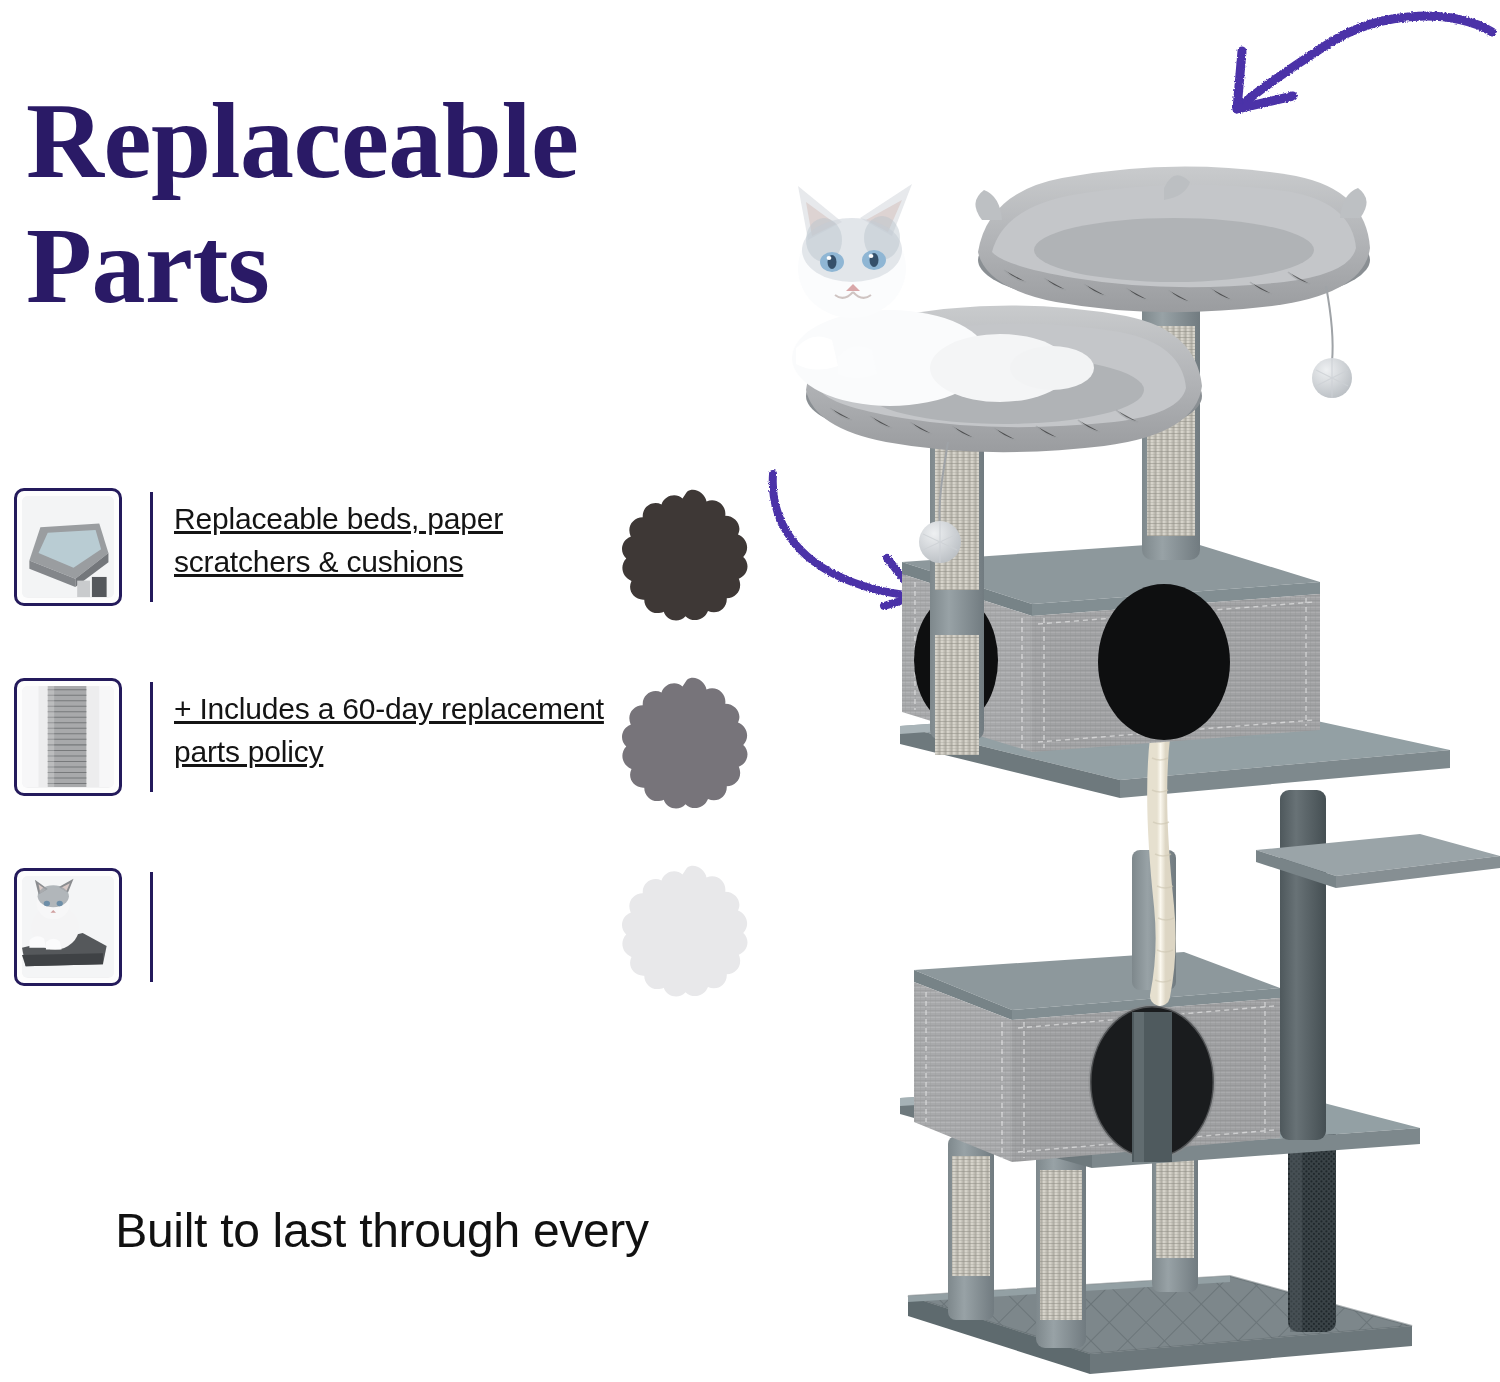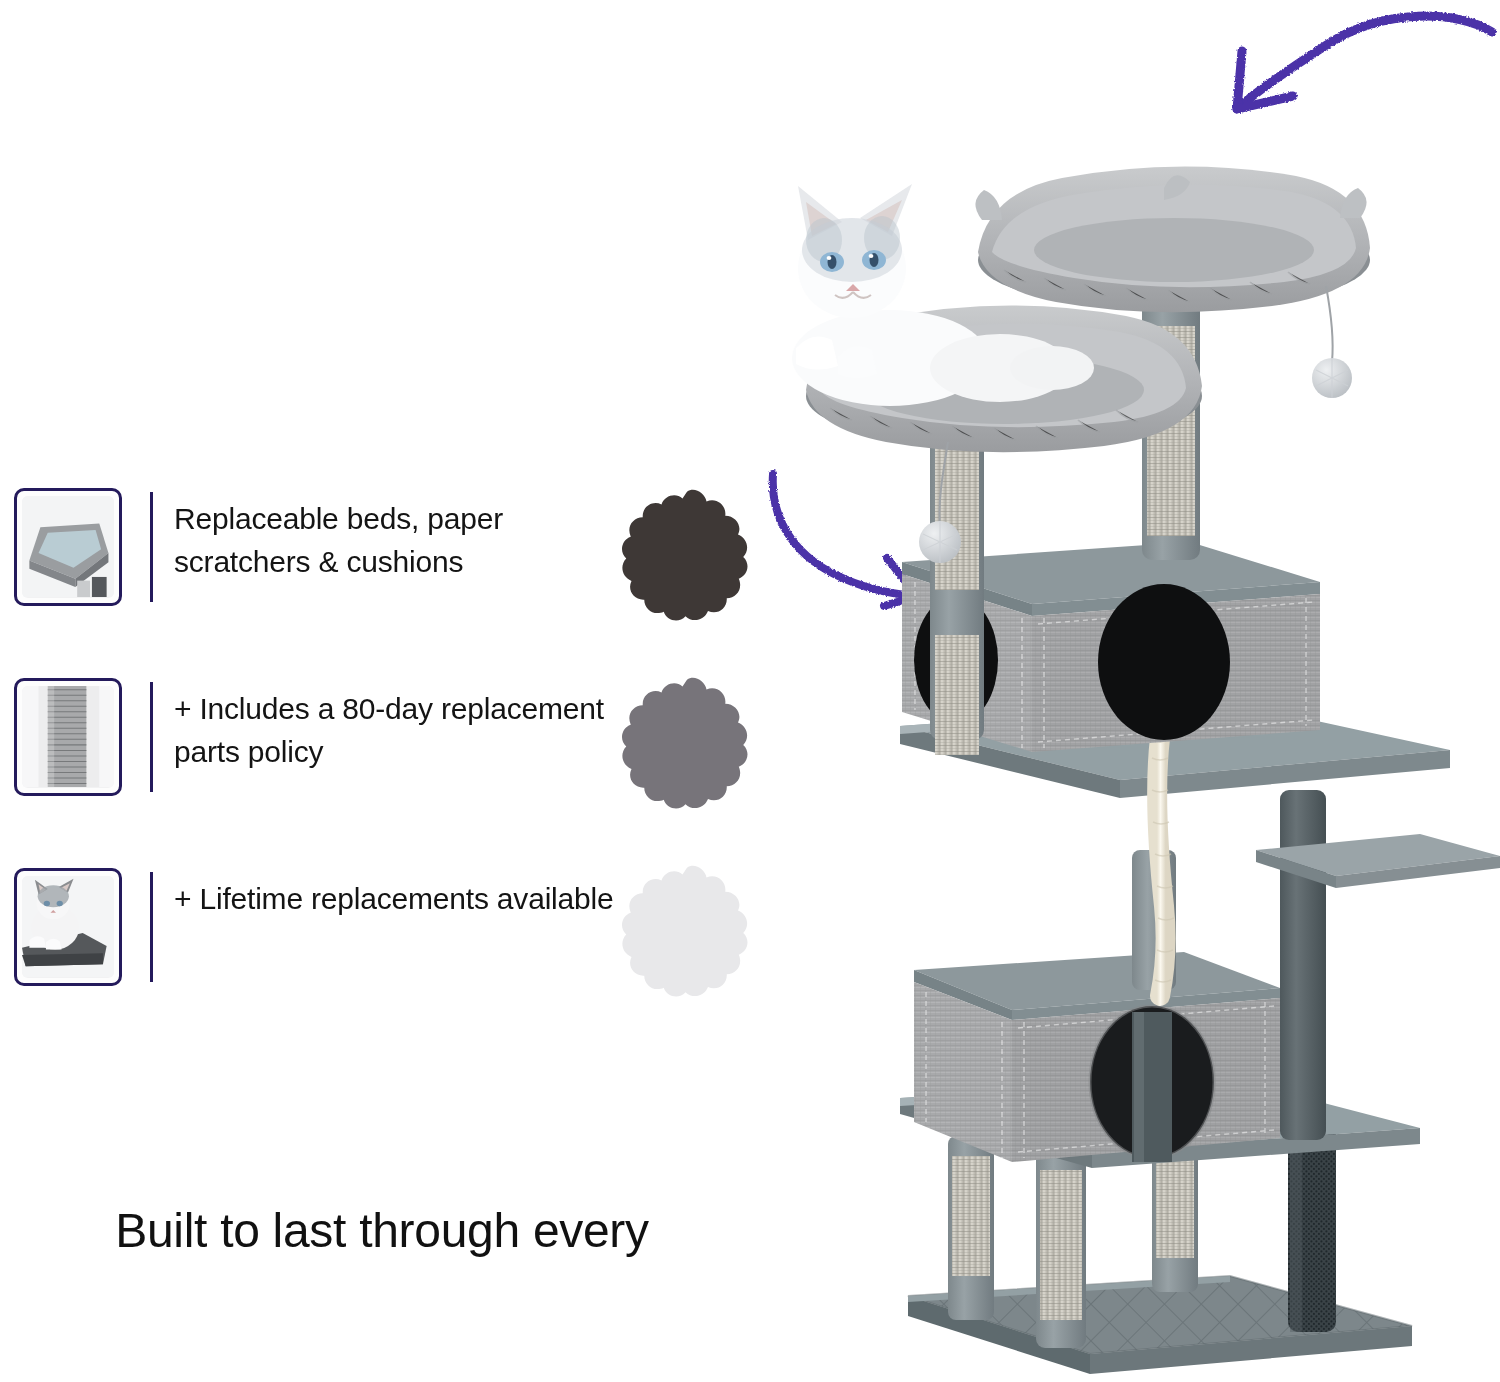--- a/index.html
+++ b/index.html
@@ -43,20 +43,21 @@
     width: 3px; height: 110px;
     background: #241A5C;
   }
   .ftext {
     position: absolute; left: 174px; top: 20px;
     width: 440px;
     font-size: 30px;
     line-height: 1.42;
     color: #141414;
     letter-spacing: -0.2px;
+    text-decoration: underline;
   }
 
   
   .blob { position: absolute; width: 150px; height: 155px; }
   .blob svg { width: 100%; height: 100%; display:block; }
 
   
   .tagline {
     position: absolute;
     left: 52px; top: 1196px;
@@ -74,20 +75,24 @@
 
   
   #product { position: absolute; left: 760px; top: 90px; width: 740px; height: 1292px; }
   #product svg { display:block; width: 100%; height: 100%; }
 </style>
 </head>
 <body>
 
 <div id="page">
 
+  <h1 class="title">
+    <span>Replaceable</span>
+    <span class="l2">Parts</span>
+  </h1>
 
   <div class="features">
 
     <div class="frow">
       <div class="thumb">
         <div class="inner">
           <svg viewBox="0 0 100 110" preserveAspectRatio="none">
             <rect width="100" height="110" fill="#f3f4f5"></rect>
             <path d="M8 70 L20 34 L84 30 L94 62 L58 90 Z" fill="#9a9da0"></path>
             <path d="M18 62 L28 40 L80 37 L86 58 L56 78 Z" fill="#b9ccd3"></path>
@@ -133,21 +138,21 @@
               <line x1="28" y1="88" x2="70" y2="88"></line>
                 <line x1="28" y1="94" x2="70" y2="94"></line>
               <line x1="28" y1="100" x2="70" y2="100"></line>
                 <line x1="28" y1="106" x2="70" y2="106"></line>
             </g>
             <rect x="28" y="0" width="7" height="110" fill="#ffffff" opacity="0.22"></rect>
           </svg>
         </div>
       </div>
       <div class="divider"></div>
-      <div class="ftext">+ Includes a 80-day replacement parts policy</div>
+      <div class="ftext">+ Includes a 60-day replacement parts policy</div>
       <div class="blob" style="left:612px; top:8px;">
         <svg viewBox="0 0 200 205">
           <path fill="#77747A" d="M100 4c10-7 24 2 26 13 14-6 27 6 25 19 14 0 23 14 17 25 13 5 16 21 7 30 10 9 6 25-6 29 6 13-3 26-16 26 1 14-13 23-25 17-5 13-21 16-30 7-9 10-25 6-29-6-13 6-26-3-26-16-14 1-23-13-17-25-13-5-16-21-7-30-10-9-6-25 6-29-6-13 3-26 16-26-1-14 13-23 25-17 4-12 19-16 28-8z"></path>
         </svg>
       </div>
     </div>
 
     <div class="frow">
       <div class="thumb">
         <div class="inner">
@@ -164,21 +169,20 @@
             <ellipse cx="34" cy="22" rx="17" ry="12" fill="#9aa0a6" opacity="0.75"></ellipse>
             <ellipse cx="27" cy="30" rx="3.4" ry="3" fill="#6d8ea8"></ellipse>
             <ellipse cx="41" cy="30" rx="3.4" ry="3" fill="#6d8ea8"></ellipse>
             <path d="M34 37 l-3 3 h6 z" fill="#cf9f9f"></path>
             <path d="M8 70 q8 -8 16 -2 l2 10 H8 Z" fill="#fbfbfc"></path>
             <path d="M26 72 q8 -7 15 -1 l2 9 H26 Z" fill="#fbfbfc"></path>
           </svg>
         </div>
       </div>
       <div class="divider"></div>
-      <div class="ftext">+ Lifetime replacements available</div>
       <div class="blob" style="left:612px; top:6px;">
         <svg viewBox="0 0 200 205">
           <path fill="#E8E8EA" d="M100 4c10-7 24 2 26 13 14-6 27 6 25 19 14 0 23 14 17 25 13 5 16 21 7 30 10 9 6 25-6 29 6 13-3 26-16 26 1 14-13 23-25 17-5 13-21 16-30 7-9 10-25 6-29-6-13 6-26-3-26-16-14 1-23-13-17-25-13-5-16-21-7-30-10-9-6-25 6-29-6-13 3-26 16-26-1-14 13-23 25-17 4-12 19-16 28-8z"></path>
         </svg>
       </div>
     </div>
   </div>
 
   <div class="tagline">
     <div>Built to last through every</div>

